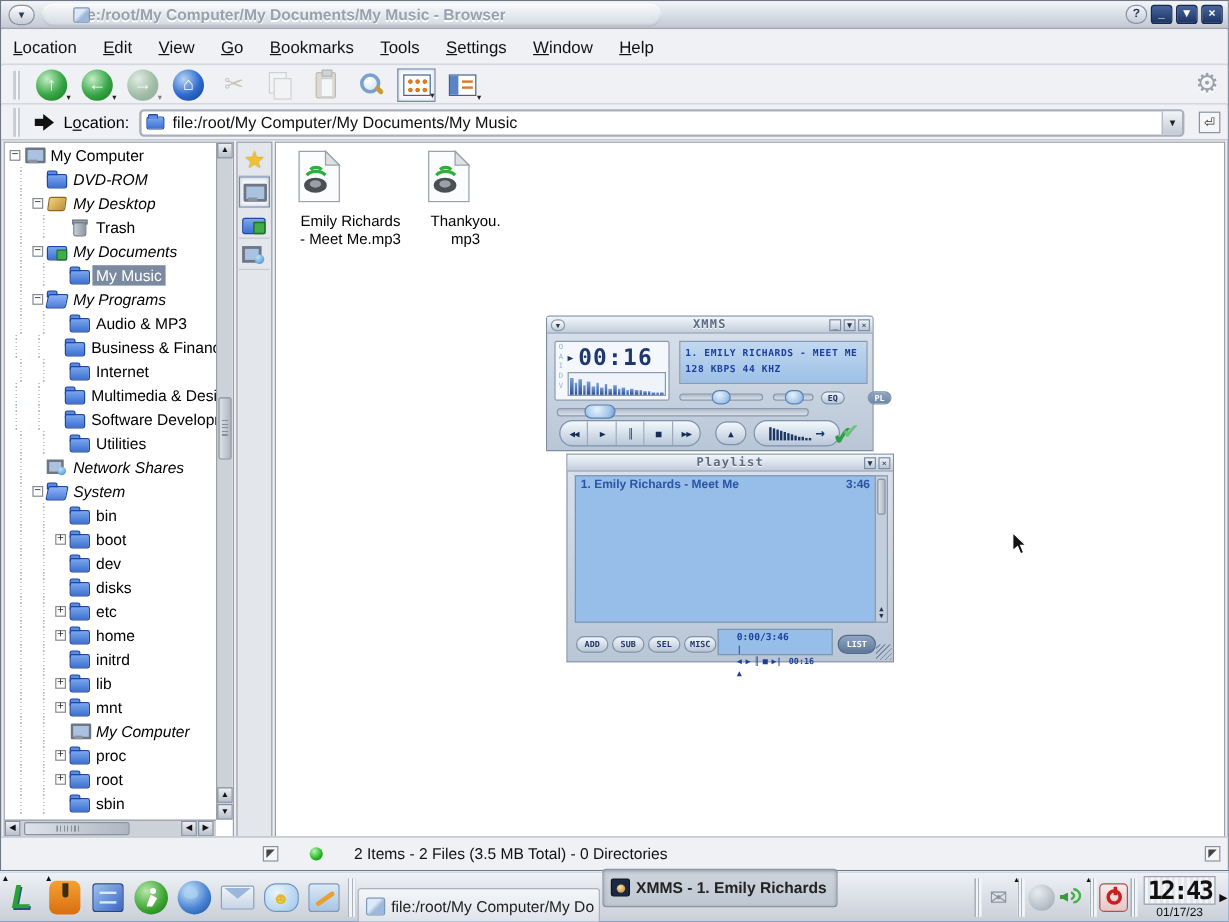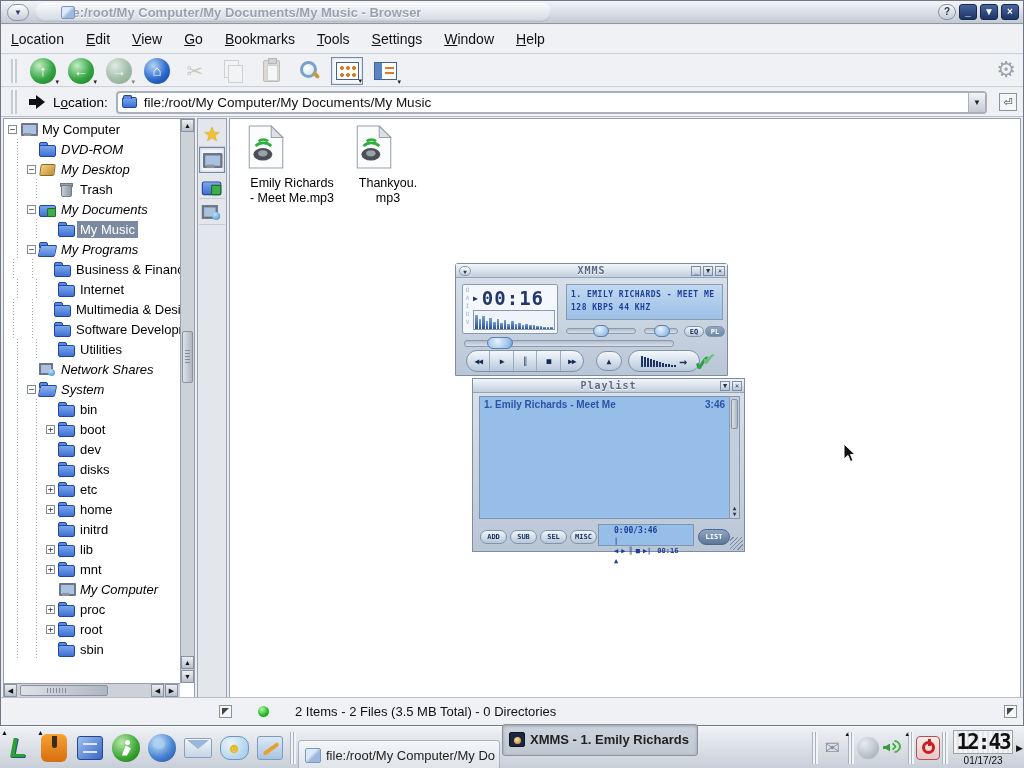--- a/index.html
+++ b/index.html
@@ -443,20 +443,28 @@
               <span class="expander">−</span>
               <span class="ti ti-folder-open"></span>
               <span class="lbl it">My Programs</span>
             </div>
             <div class="trow">
               <span style="width: 4px;"></span>
               <span class="guide"></span>
               <span class="guide"></span>
               <span class="exp-space"></span>
               <span class="ti ti-folder"></span>
+              <span class="lbl">Audio &amp; MP3</span>
+            </div>
+            <div class="trow">
+              <span style="width: 4px;"></span>
+              <span class="guide"></span>
+              <span class="guide"></span>
+              <span class="exp-space"></span>
+              <span class="ti ti-folder"></span>
               <span class="lbl">Business &amp; Finance</span>
             </div>
             <div class="trow">
               <span style="width: 4px;"></span>
               <span class="guide"></span>
               <span class="guide"></span>
               <span class="exp-space"></span>
               <span class="ti ti-folder"></span>
               <span class="lbl">Internet</span>
             </div>
@@ -717,21 +725,21 @@
       <div>1. EMILY RICHARDS - MEET ME</div>
       <div>128 KBPS  44 KHZ</div>
     </div>
     <div class="xm-slider" style="left:110px;top:64px;width:70px;">
       <div class="xm-thumb" style="left:26px;"></div>
     </div>
     <div class="xm-slider" style="left:188px;top:64px;width:34px;">
       <div class="xm-thumb" style="left:9px;"></div>
     </div>
     <div class="xm-minibtn" style="left:228px;top:62px;">EQ</div>
-    <div class="xm-minibtn pressed" style="left:249px;top:62px;">PL</div>
+    <div class="xm-minibtn pressed" style="left:267px;top:62px;">PL</div>
     <div class="xm-slider" style="left:8px;top:76px;width:210px;height:7px;">
       <div class="xm-thumb" style="left:22px;width:26px;"></div>
     </div>
     <div class="xm-transport">
         <div class="xm-t">◀◀</div>
         <div class="xm-t">▶</div>
         <div class="xm-t">║</div>
         <div class="xm-t">■</div>
         <div class="xm-t">▶▶</div>
       </div>

